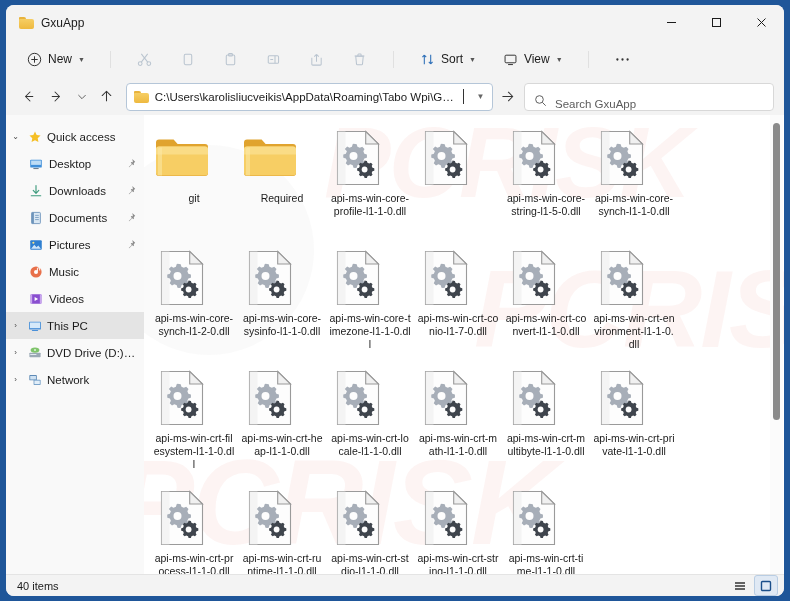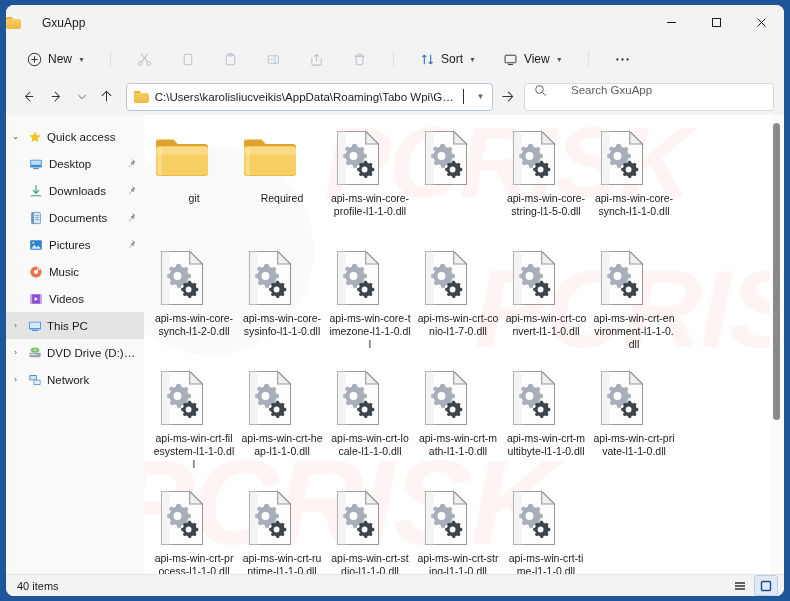--- a/index.html
+++ b/index.html
@@ -33,21 +33,22 @@
     height: 35px;
     background: #f3f3f3;
     display: flex;
     align-items: center;
     flex: 0 0 auto;
     position: relative;
   }
   #title-group {
     display: flex;
     align-items: center;
-    gap: 21px;
+    gap: 7px;
+    padding-left: 13px;
   }
   .folder-glyph {
     width: 15px; height: 12px;
     position: relative;
     flex: 0 0 auto;
   }
   .folder-glyph::before {
     content: "";
     position: absolute;
     left: 0; top: 0;
@@ -165,23 +166,23 @@
     color: #333;
   }
 
   #searchbox {
     width: 250px;
     height: 28px;
     background: #ffffff;
     border: 1px solid #d8d8d8;
     border-radius: 4px;
     display: flex;
-    align-items: flex-start;
+    align-items: flex-end;
     padding: 0 9px;
-    gap: 24px;
+    gap: 8px;
     margin-left: 2px;
     flex: 0 0 auto;
   }
   #searchph { font-size: 11.5px; color: #5c5c5c; }
 
   
   #body {
     flex: 1 1 auto;
     display: flex;
     min-height: 0;

